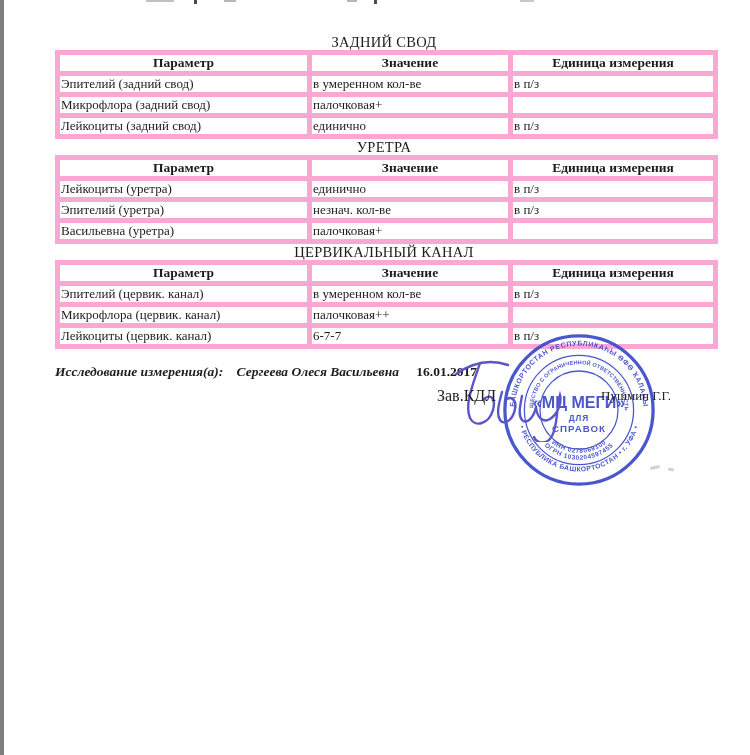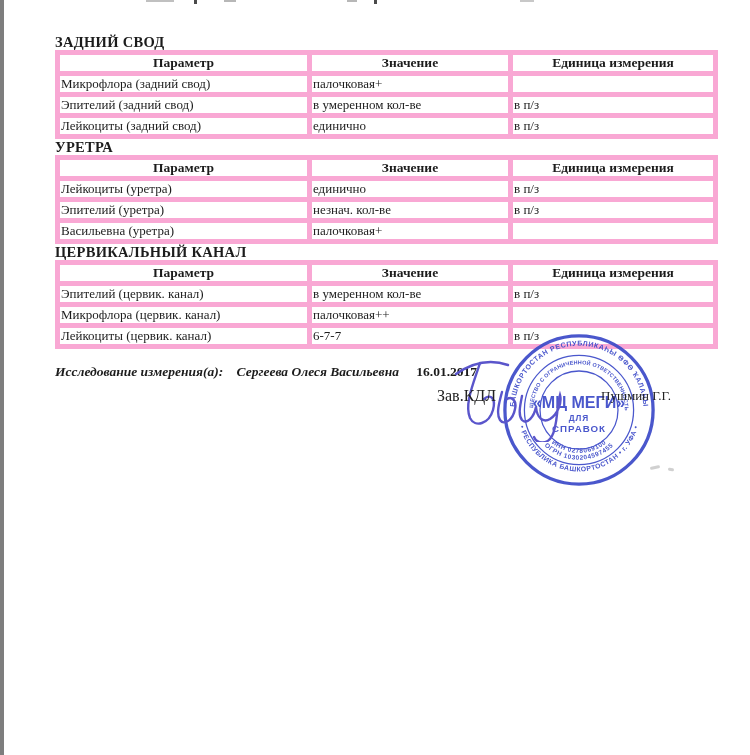--- a/index.html
+++ b/index.html
@@ -9,21 +9,21 @@
     font-family:"Liberation Serif", serif;
     color:#1c1c1c;
     position:relative;
     overflow:hidden;
   }
   .edge-strip { position:absolute; left:0; top:0; width:4px; height:755px; background:#7e7e7e; }
   .top-frag { position:absolute; top:0; background:#4a4a4a; }
 
   .doc { position:absolute; left:55px; top:34px; width:658px; }
   .sec-title {
-    font-weight:bold; font-size:14.5px; line-height:16px;
+    text-align:center; font-weight:normal; font-size:14.5px; line-height:16px;
     letter-spacing:0.3px; white-space:nowrap;
   }
   table.results {
     border-collapse:collapse; width:658px; table-layout:fixed;
     border:2px solid #1b1b1b;
   }
   table.results th, table.results td {
     border:5px solid #f9a8d4;
     height:16px; padding:0 1px;
     overflow:hidden; white-space:nowrap;
@@ -74,28 +74,28 @@
         <col style="width:201px">
         <col style="width:205px">
       </colgroup>
     <tbody>
         <tr>
       <th>Параметр</th>
       <th>Значение</th>
       <th>Единица измерения</th>
     </tr>
     <tr>
+      <td>Эпителий (задний свод)</td>
+      <td>в умеренном кол-ве</td>
+      <td>в п/з</td>
+    </tr>
+    <tr>
       <td>Микрофлора (задний свод)</td>
       <td>палочковая+</td>
       <td></td>
-    </tr>
-    <tr>
-      <td>Эпителий (задний свод)</td>
-      <td>в умеренном кол-ве</td>
-      <td>в п/з</td>
     </tr>
     <tr>
       <td>Лейкоциты (задний свод)</td>
       <td>единично</td>
       <td>в п/з</td>
     </tr>
   </tbody>
     </table>
 
   <div class="sec-title">УРЕТРА</div>

